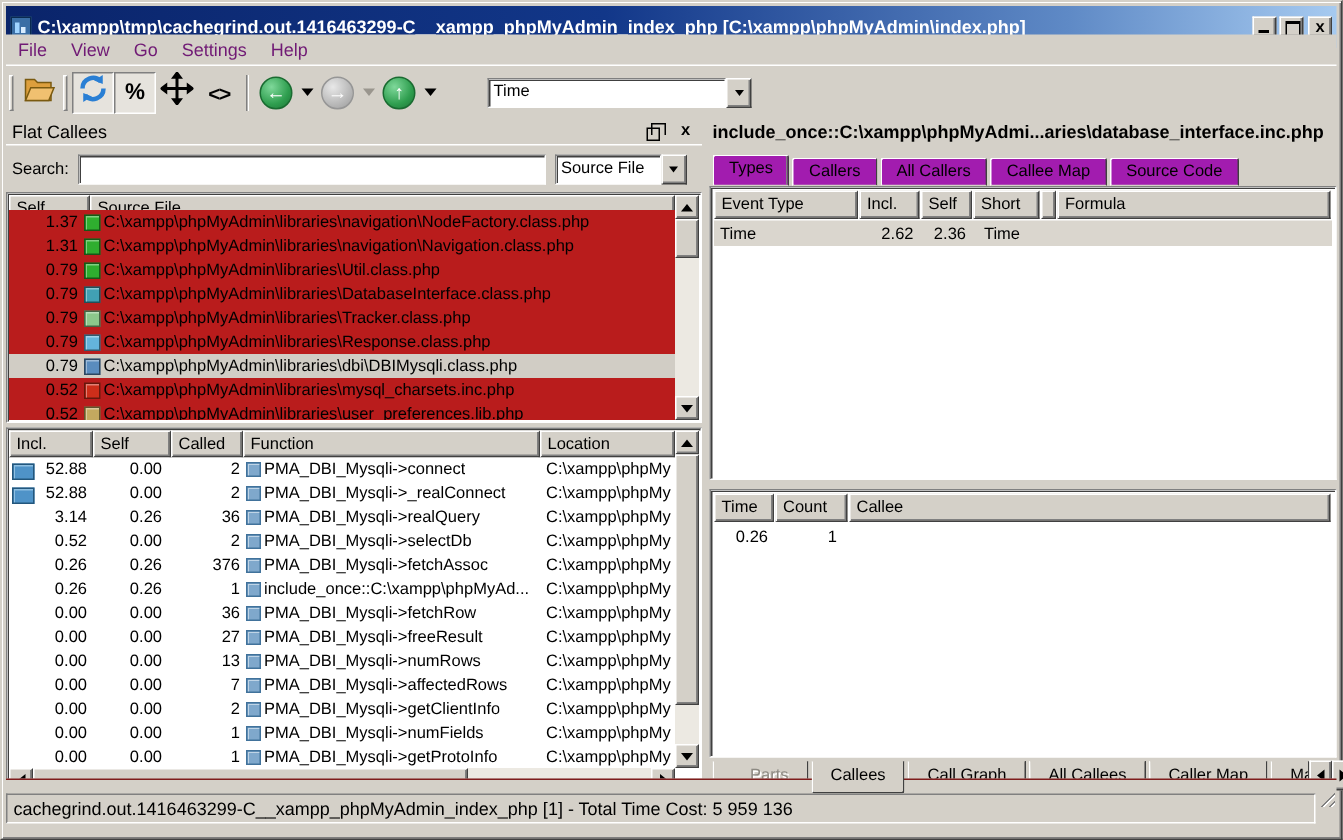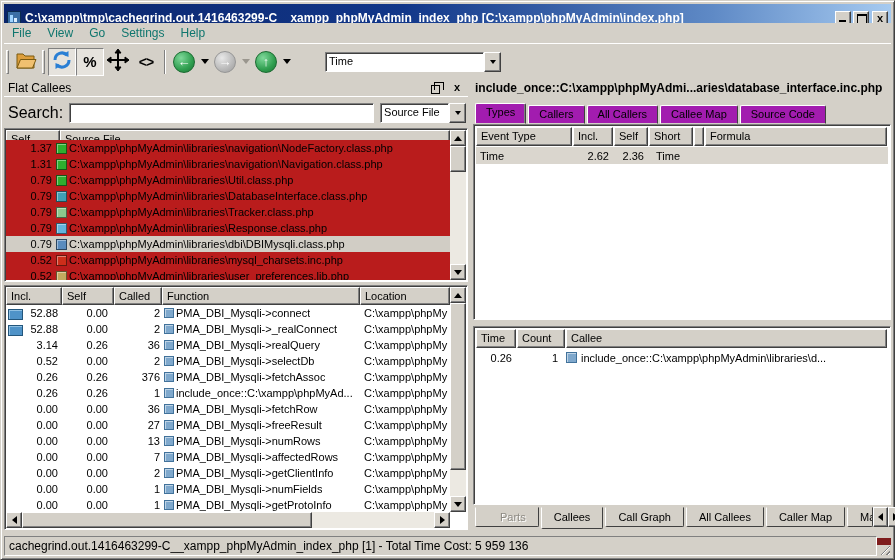--- a/index.html
+++ b/index.html
@@ -18,21 +18,21 @@
   .title-text { color:#fff; font-weight:bold; font-size:12px; white-space:nowrap; overflow:hidden; flex:1; letter-spacing:0; }
   .tb-btns { display:flex; gap:2px; margin-left:4px; }
   .tb-btn { width:16px; height:14px; font-size:10px; line-height:11px; text-align:center; color:#000; background:#d4d0c8;
             border:1px solid; border-color:#fff #404040 #404040 #fff; box-shadow: inset -1px -1px 0 #808080; position:relative; }
   .glyph-min::before { content:""; position:absolute; left:3px; bottom:2px; width:7px; height:2px; background:#000; }
   .glyph-max::before { content:""; position:absolute; left:3px; top:2px; width:8px; height:8px; border:1px solid #000; border-top-width:2px; }
   .glyph-close { font-weight:bold; font-size:11px; line-height:12px; }
 
   
   .menubar { position:absolute; top:22px; left:3px; right:3px; height:21px; display:flex; align-items:center; background:#d4d0c8; border-bottom:1px solid #fff; }
-  .menu-item { padding:2px 8px; font-size:12px; color:#0f766e; }
+  .menu-item { padding:2px 8px; font-size:12px; color:#701a75; }
 
   
   .toolbar { position:absolute; top:44px; left:3px; right:3px; height:33px; display:flex; align-items:center; background:#d4d0c8; }
   .tb-handle { width:3px; height:24px; margin:0 3px 0 2px; border:1px solid; border-color:#fff #808080 #808080 #fff; }
   .tool-btn { width:28px; height:28px; display:flex; align-items:center; justify-content:center; background:#d4d0c8; position:relative; }
   .tool-btn.pressed { border:1px solid; border-color:#808080 #fff #fff #808080; background:#e6e3dd; }
   .tool-sep { width:2px; height:24px; margin:0 4px; border-left:1px solid #808080; border-right:1px solid #fff; }
   .caret-btn { width:13px; height:28px; display:flex; align-items:center; justify-content:center; }
   .caret { width:0; height:0; border-left:4px solid transparent; border-right:4px solid transparent; border-top:5px solid #000; }
   .caret.dis { border-top-color:#9a968e; }
@@ -51,21 +51,21 @@
   .right-pane { position:absolute; top:78px; left:472px; right:3px;  bottom:29px; }
   .v-splitter { position:absolute; top:78px; left:467px; width:5px; bottom:29px; background:#d4d0c8; }
 
   .dock-header { position:absolute; top:0; left:0; right:0; height:18px; display:flex; align-items:center; padding:0 4px; border-bottom:1px solid #fff; }
   .dock-title { font-size:12px; color:#000; flex:1; }
   .dock-icn { width:14px; height:12px; position:relative; margin-left:6px; font-size:11px; line-height:11px; text-align:center; font-weight:bold; }
   .float-glyph::before { content:""; position:absolute; left:1px; top:3px; width:7px; height:7px; border:1px solid #000; background:#d4d0c8; }
   .float-glyph::after  { content:""; position:absolute; left:4px; top:0; width:8px; height:7px; border:1px solid #000; border-bottom:none; }
 
   .search-row { position:absolute; top:23px; left:4px; right:2px; height:22px; display:flex; align-items:center; }
-  .search-label { font-size:16px; margin-right:6px; }
+  .search-label { font-size:11px; margin-right:6px; }
   .search-input { width:312px; height:20px; font-size:11px; padding:2px 3px; border:1px solid; border-color:#808080 #fff #fff #808080; box-shadow: inset 1px 1px 0 #404040; background:#fff; outline:none; }
   .grp-combo { width:88px; height:20px; margin-left:6px; display:flex; }
 
   
   .hcell { background:#d4d0c8; border:1px solid; border-color:#fff #404040 #404040 #fff; box-shadow: inset -1px -1px 0 #808080;
            font-size:11px; padding:2px 4px; white-space:nowrap; overflow:hidden; }
   .scroll-v { position:absolute; top:0; right:0; bottom:0; width:16px; background:#ece9e2; }
   .sb-btn { position:absolute; left:0; width:16px; height:16px; background:#d4d0c8; border:1px solid; border-color:#fff #404040 #404040 #fff; box-shadow: inset -1px -1px 0 #808080; display:flex; align-items:center; justify-content:center; }
   .tri-up    { width:0;height:0;border-left:4px solid transparent;border-right:4px solid transparent;border-bottom:5px solid #000; }
   .tri-down  { width:0;height:0;border-left:4px solid transparent;border-right:4px solid transparent;border-top:5px solid #000; }
@@ -122,21 +122,21 @@
 
   .tabs-bottom { position:absolute; bottom:0; left:2px; right:2px; height:23px; display:flex; align-items:flex-start; }
   .btab { height:20px; padding:3px 12px 0; font-size:11px; background:#d4d0c8; border:1px solid; border-color:#d4d0c8 #404040 #404040 #fff; border-radius:0 0 2px 2px; margin-right:2px; white-space:nowrap; }
   .btab.active { height:22px; z-index:2; border-top-color:#d4d0c8; }
   .btab.disabled { color:#8d8a83; text-shadow:1px 1px 0 #fff;padding-left:24px; }
   .btab.clip { max-width:62px; overflow:hidden; margin-right:0; }
   .tab-scroller { margin-left:auto; display:flex; }
   .tsc-btn { width:15px; height:20px; background:#d4d0c8; border:1px solid; border-color:#fff #404040 #404040 #fff; box-shadow: inset -1px -1px 0 #808080; display:flex; align-items:center; justify-content:center; }
 
   
-  .statusbar { position:absolute; left:3px; right:3px; bottom:3px; height:18px; background:#d4d0c8; border-top:7px solid #7f1d1d; display:flex; align-items:flex-end; padding-top:2px; }
+  .statusbar { position:absolute; left:3px; right:3px; bottom:3px; height:37px; background:#d4d0c8; border-top:1px solid #7f1d1d; display:flex; align-items:center; padding-top:2px; }
   .status-field { flex:1; border:1px solid; border-color:#808080 #fff #fff #808080; font-size:12px; padding:2px 4px; white-space:nowrap; overflow:hidden; background:#d4d0c8; }
   .grip { width:14px; position:relative; }
   .grip::before { content:""; position:absolute; right:1px; bottom:1px; width:12px; height:12px;
      background: repeating-linear-gradient(135deg, transparent 0 2px, #808080 2px 3px, #fff 3px 4px); clip-path: polygon(100% 0, 100% 100%, 0 100%); }
 </style>
 </head>
 <body>
 
 <div class="window">
 
@@ -503,24 +503,20 @@
     <div class="callee-box">
       <div class="callee-head">
         <div class="hcell" style="width:40px;">Time</div>
         <div class="hcell" style="width:48px;">Count</div>
         <div class="hcell" style="flex:1;">Callee</div>
       </div>
       <div class="callee-body">
           <div class="crow">
             <div class="cl-time">0.26</div>
             <div class="cl-count">1</div>
-            <div class="cl-callee">
-              <div class="fn-sq"></div>
-              <span style="overflow: hidden; white-space: nowrap;">include_once::C:\xampp\phpMyAdmin\libraries\d...</span>
-            </div>
           </div>
         </div>
     </div>
 
     <div class="tabs-bottom">
         <div class="btab disabled">Parts</div>
         <div class="btab active">Callees</div>
         <div class="btab">Call Graph</div>
         <div class="btab">All Callees</div>
         <div class="btab">Caller Map</div>

